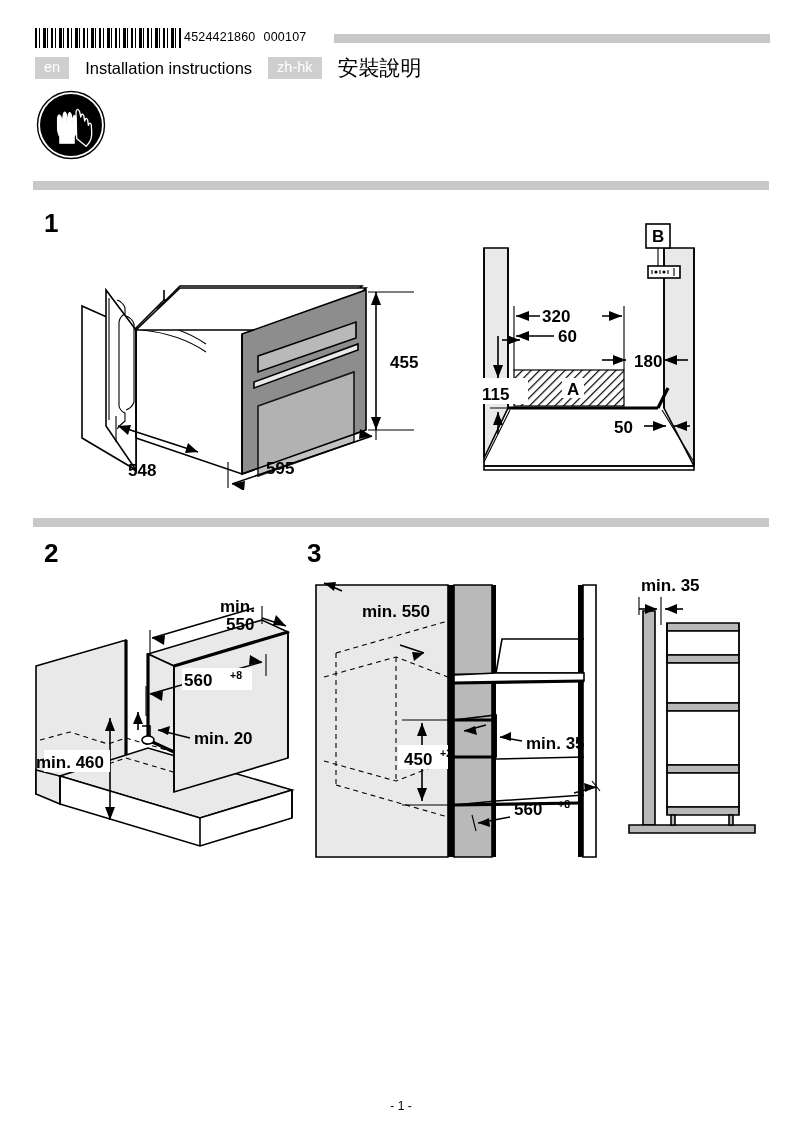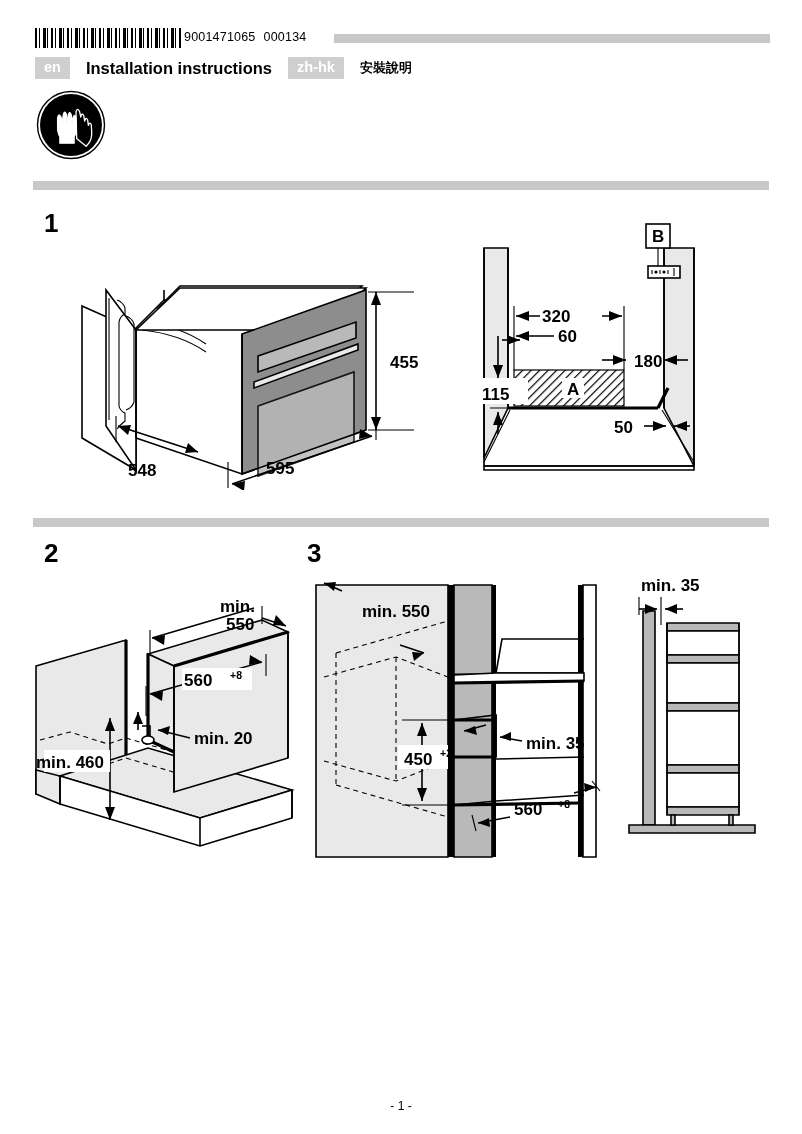--- a/index.html
+++ b/index.html
@@ -64,35 +64,35 @@
     left: 35px;
     top: 54px;
     height: 28px;
     display: flex;
     align-items: center;
   }
   .lang-badge {
     background: #cfcfcf;
     color: #ffffff;
     font-size: 14.5px;
-    font-weight: 700;
+    font-weight: 400;
     padding: 3px 9px 4px 9px;
     line-height: 1;
     display: inline-block;
   }
   .title-text {
     font-size: 16.5px;
-    font-weight: bold;
+    font-weight: normal;
     margin-left: 16px;
     margin-right: 16px;
     white-space: nowrap;
   }
   .title-text.cjk {
     font-family: "DejaVu Sans", "Liberation Sans", sans-serif;
-    font-size: 13px;
+    font-size: 21px;
   }
 
   
   .glove-icon {
     position: absolute;
     left: 36px;
     top: 90px;
     width: 70px;
     height: 70px;
   }
@@ -166,21 +166,21 @@
     fill: #000;
   }
 </style>
 </head>
 <body>
 
 <div class="page">
 
   <div class="header-row">
     <div class="barcode"></div>
-    <div class="barcode-num"><span>9001471065</span><span class="sep"></span><span>000134</span></div>
+    <div class="barcode-num"><span>4524421860</span><span class="sep"></span><span>000107</span></div>
     <div class="header-bar"></div>
   </div>
 
   <div class="title-row">
     <span class="lang-badge">en</span>
     <span class="title-text">Installation instructions</span>
     <span class="lang-badge">zh-hk</span>
     <span class="title-text cjk">安裝說明</span>
   </div>
 

